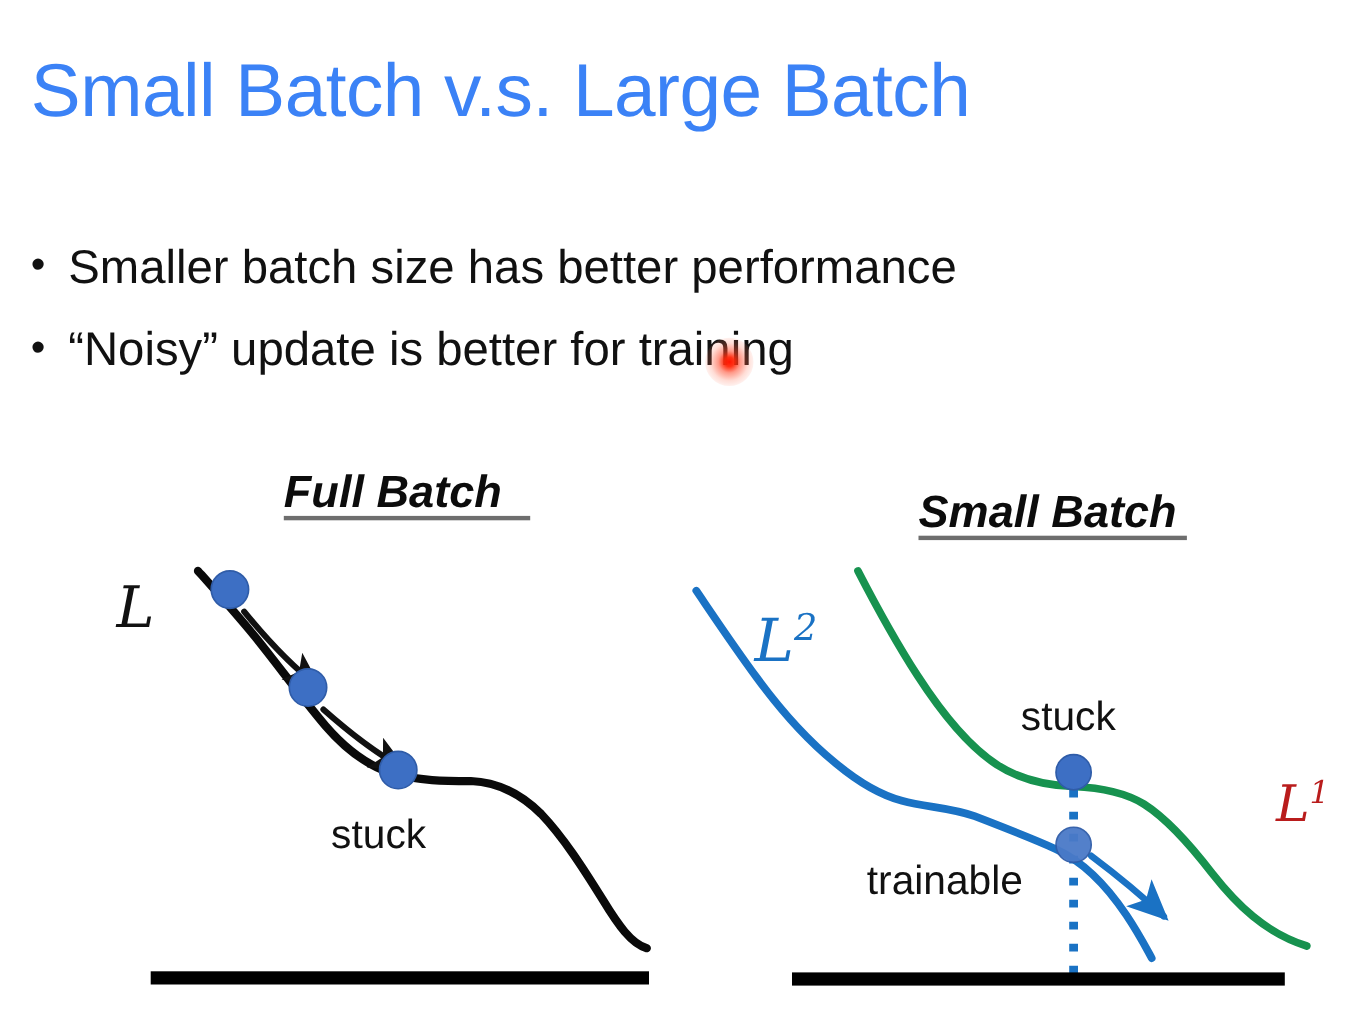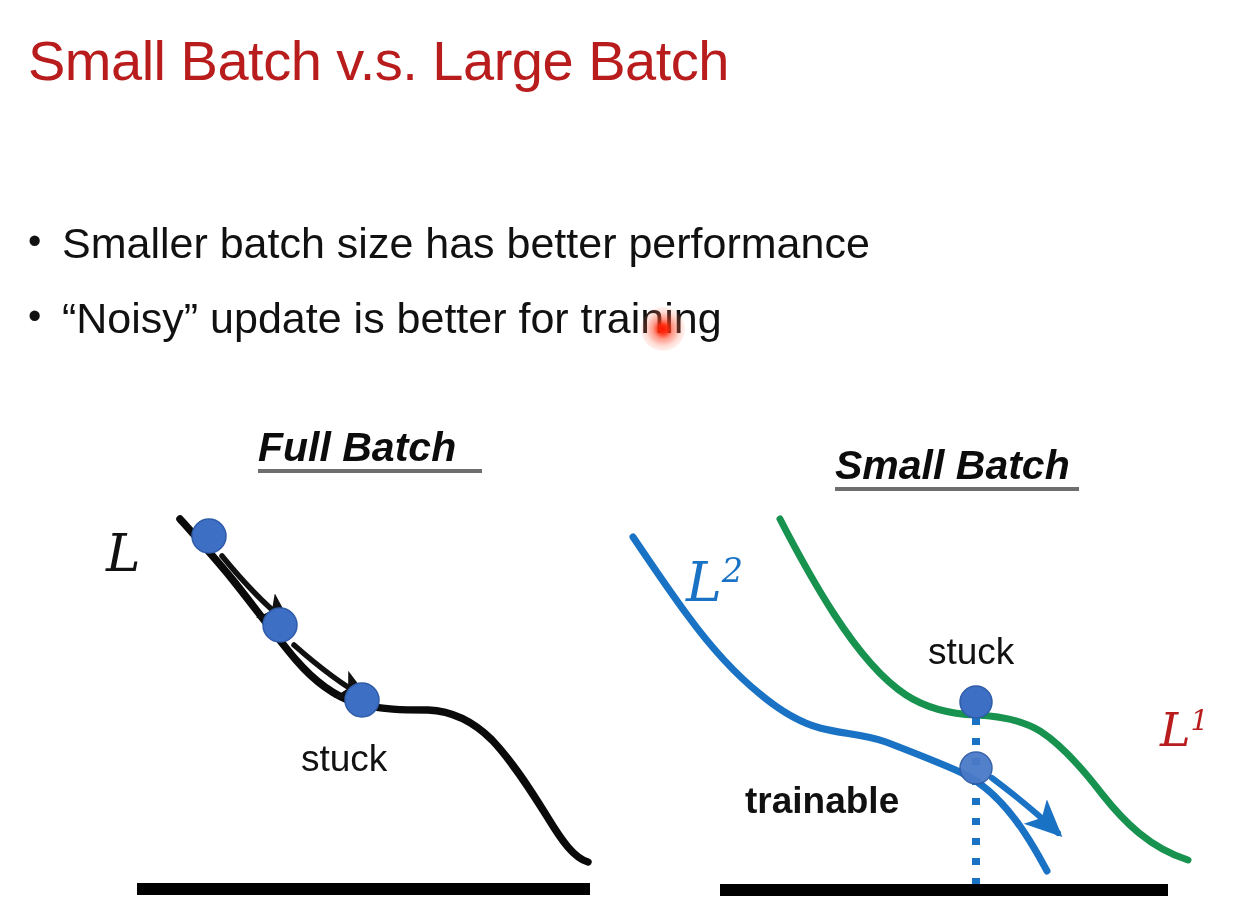--- a/index.html
+++ b/index.html
@@ -17,26 +17,26 @@
     width: 1247px;
     height: 923px;
     background: #ffffff;
     overflow: hidden;
   }
 
   
   #slide-title {
     position: absolute;
     left: 28px;
-    top: 32px;
-    font-size: 56px;
+    top: 47px;
+    font-size: 68px;
     font-weight: 400;
     letter-spacing: -0.5px;
     line-height: 1.05;
-    color: #b91c1c;
+    color: #3b82f6;
     white-space: nowrap;
   }
 
   
   #bullet-list {
     position: absolute;
     left: 28px;
     top: 222px;
     width: 1100px;
   }
@@ -143,21 +143,21 @@
   .annot-label {
     position: absolute;
     font-family: "Liberation Sans", sans-serif;
     font-size: 37px;
     color: #111111;
     white-space: nowrap;
     line-height: 1;
   }
   #label-stuck-left { left: 301px; top: 740px; }
   #label-stuck-right { left: 928px; top: 633px; }
-  #label-trainable { left: 745px; top: 782px; font-weight: bold; }
+  #label-trainable { left: 788px; top: 782px; }
 </style>
 </head>
 <body>
 
 <div id="slide">
 
   <div id="slide-title">Small Batch v.s. Large Batch</div>
 
   <div id="bullet-list">
     <div class="bullet-row">

